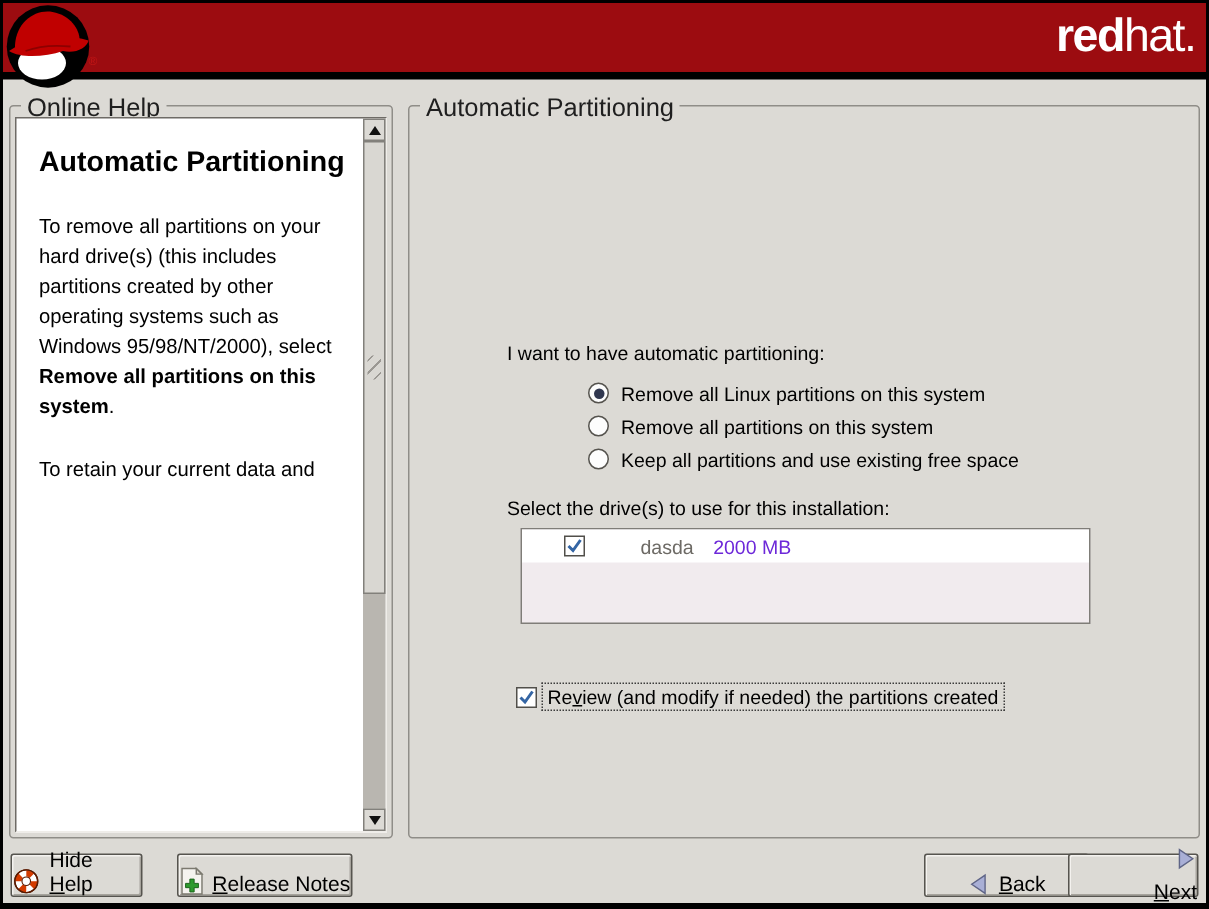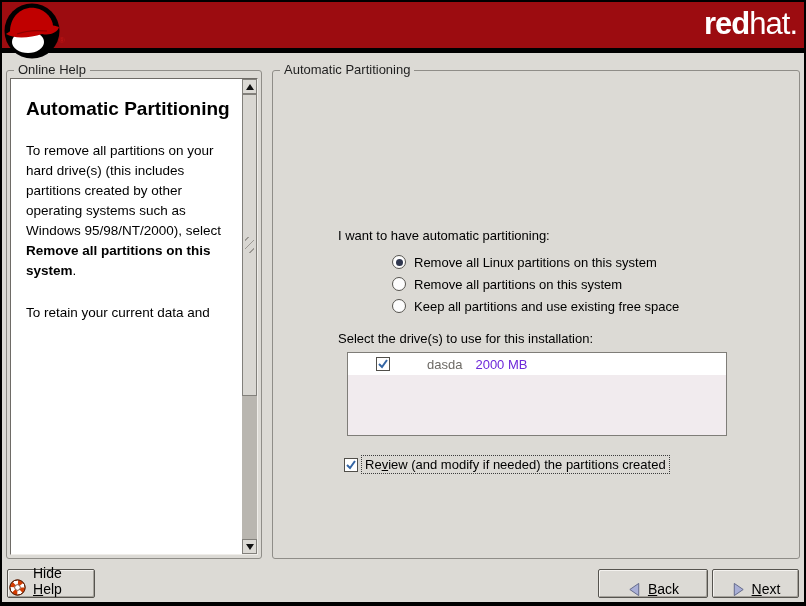--- a/index.html
+++ b/index.html
@@ -12,21 +12,21 @@
   
   .header { position:absolute; left:2px; top:2px; width:802px; height:46px; background:#9c0c10; }
   .logo { position:absolute; left:3px; top:1px; z-index:5; }
   .reg-mark { position:absolute; left:59px; top:36px; font-size:8px; color:#c41616; z-index:6; }
   .wordmark { position:absolute; right:9px; top:6px; font-size:31px; color:#fff; letter-spacing:-1px; line-height:36px; }
   .wordmark .wb { font-weight:bold; }
   
   .body-bg { position:absolute; left:2px; top:53px; width:802px; height:549px; background:#dcdad5; }
   
   .frame { position:absolute; border:1px solid #8f8d88; border-radius:3px; }
-  .frame-label { position:absolute; top:-9px; left:7px; background:#dcdad5; padding:0 4px; font-size:13px; color:#1f1f1f; white-space:nowrap; }
+  .frame-label { position:absolute; top:-9px; left:7px; background:#dcdad5; padding:0 4px; font-size:17px; color:#1f1f1f; white-space:nowrap; }
   .left-frame  { left:6px;   top:70px; width:256px; height:489px; }
   .right-frame { left:272px; top:70px; width:528px; height:489px; }
   
   .help-view { position:absolute; left:3px; top:7px; width:248px; height:477px; background:#fff;
     border:1px solid; border-color:#6e6b66 #efede9 #efede9 #6e6b66; }
   .help-text { position:absolute; left:0; top:0; right:16px; bottom:1px; overflow:hidden; padding:20px 2px 0 15px;
     font-size:13.5px; line-height:20px; }
   .help-text h2 { font-size:19px; font-weight:bold; letter-spacing:0; }
   .help-text p { margin-top:22px; }
   
@@ -43,39 +43,39 @@
   .intro { position:absolute; left:347px; top:158px; width:350px; font-size:13px; line-height:17px; }
   .prompt { position:absolute; font-size:13px; white-space:nowrap; }
   .radio-prompt  { left:338px; top:228px; }
   .drives-prompt { left:338px; top:331px; }
   .radio-group { position:absolute; left:392px; top:251px; }
   .radio-row { display:flex; align-items:center; height:22px; gap:8px; cursor:default; }
   .radio { width:14px; height:14px; border-radius:50%; background:#fdfdfd; border:1px solid #55534e;
     display:inline-flex; align-items:center; justify-content:center; flex:0 0 auto; }
   .radio.selected::after { content:""; width:7px; height:7px; border-radius:50%; background:#30374f; }
   .radio-label { font-size:13px; white-space:nowrap; }
-  .drive-list { position:absolute; left:347px; top:352px; width:380px; height:84px; background:#f1ebee; border:1px solid #7f7d78; }
+  .drive-list { position:absolute; left:347px; top:352px; width:380px; height:64px; background:#f1ebee; border:1px solid #7f7d78; }
   .drive-row { height:22px; background:#fff; display:flex; align-items:center; }
   .checkbox { width:14px; height:14px; background:#fff; border:1px solid #514f4a;
     display:inline-flex; align-items:center; justify-content:center; flex:0 0 auto; }
   .checkbox svg { display:block; }
   .drive-row .checkbox { margin-left:28px; }
   .drive-name { margin-left:37px; font-size:13px; color:#6d6a65; }
   .drive-size { margin-left:13px; font-size:13px; color:#6d28d9; }
   .review-row { position:absolute; left:344px; top:456px; display:flex; align-items:center; gap:4px; }
   .review-label { font-size:13px; white-space:nowrap; outline:1px dotted #3c3c3c; padding:1px 3px; }
   .mnemonic { text-decoration:underline; }
   
   .btn { position:absolute; top:569px; height:29px; background:#dcdad5; border:1px solid #56544f; border-radius:2px;
     box-shadow:inset 1px 1px 0 #f4f2ef, inset -1px -1px 0 #a6a39c;
     display:flex; align-items:flex-end; justify-content:center; gap:6px; font-size:14px; cursor:default; }
   .btn-hide-help { left:7px; width:88px; }
   .btn-release  { left:118px; width:117px; }
-  .btn-back { left:598px; width:110px; }
-  .btn-next { left:712px; width:87px; }
+  .btn-back { left:616px; width:110px; }
+  .btn-next { left:712px; width:87px;flex-direction:column; }
   .btn svg { flex:0 0 auto; }
 </style>
 </head>
 <body>
 
 <div class="screen">
 
   <div class="header"></div>
   <svg class="logo" width="60" height="60" viewBox="0 0 60 60">
     <circle cx="29" cy="30" r="27.5" fill="#000"></circle>
@@ -161,20 +161,34 @@
   <div class="btn btn-hide-help">
     <svg width="19" height="19" viewBox="0 0 20 20">
       <circle cx="10" cy="10" r="8" fill="#fff" stroke="#5a1a00"></circle>
       <circle cx="10" cy="10" r="5.5" fill="none" stroke="#d43b00" stroke-width="4.4" stroke-dasharray="4.3 4.3"></circle>
       <circle cx="10" cy="10" r="3" fill="#fff" stroke="#5a1a00" stroke-width="0.8"></circle>
       <circle cx="10" cy="10" r="8" fill="none" stroke="#5a1a00"></circle>
     </svg>
     <span><span>Hide </span><span class="mnemonic">H</span><span>elp</span></span>
   </div>
 
+  <div class="btn btn-release">
+    <svg width="16" height="19" viewBox="0 0 16 20">
+      <path d="M1 1 h10 l4 4 v14 h-14 z" fill="#f5f3ef" stroke="#7b796f"></path>
+      <path d="M11 1 l4 4 h-4 z" fill="#d9d5cc" stroke="#7b796f"></path>
+      <g stroke="#2e9a2e" stroke-width="3">
+          <line x1="8" y1="8.5" x2="8" y2="17.5"></line>
+          <line x1="3.5" y1="13" x2="12.5" y2="13"></line>
+        </g>
+      <g stroke="#1c641c" stroke-width="0.7" fill="none">
+          <path d="M6.5 8.5 h3 v3 h3 v3 h-3 v3 h-3 v-3 h-3 v-3 h3 z"></path>
+        </g>
+    </svg>
+    <span><span class="mnemonic">R</span><span>elease Notes</span></span>
+  </div>
 
   <div class="btn btn-back">
     <svg width="15" height="15" viewBox="0 0 16 16">
       <path d="M12.5 1.5 L3 8 L12.5 14.5 Z" fill="#a9afd6" stroke="#5f6587" stroke-width="1"></path>
     </svg>
     <span><span class="mnemonic">B</span><span>ack</span></span>
   </div>
 
   <div class="btn btn-next">
     <svg width="15" height="15" viewBox="0 0 16 16">

